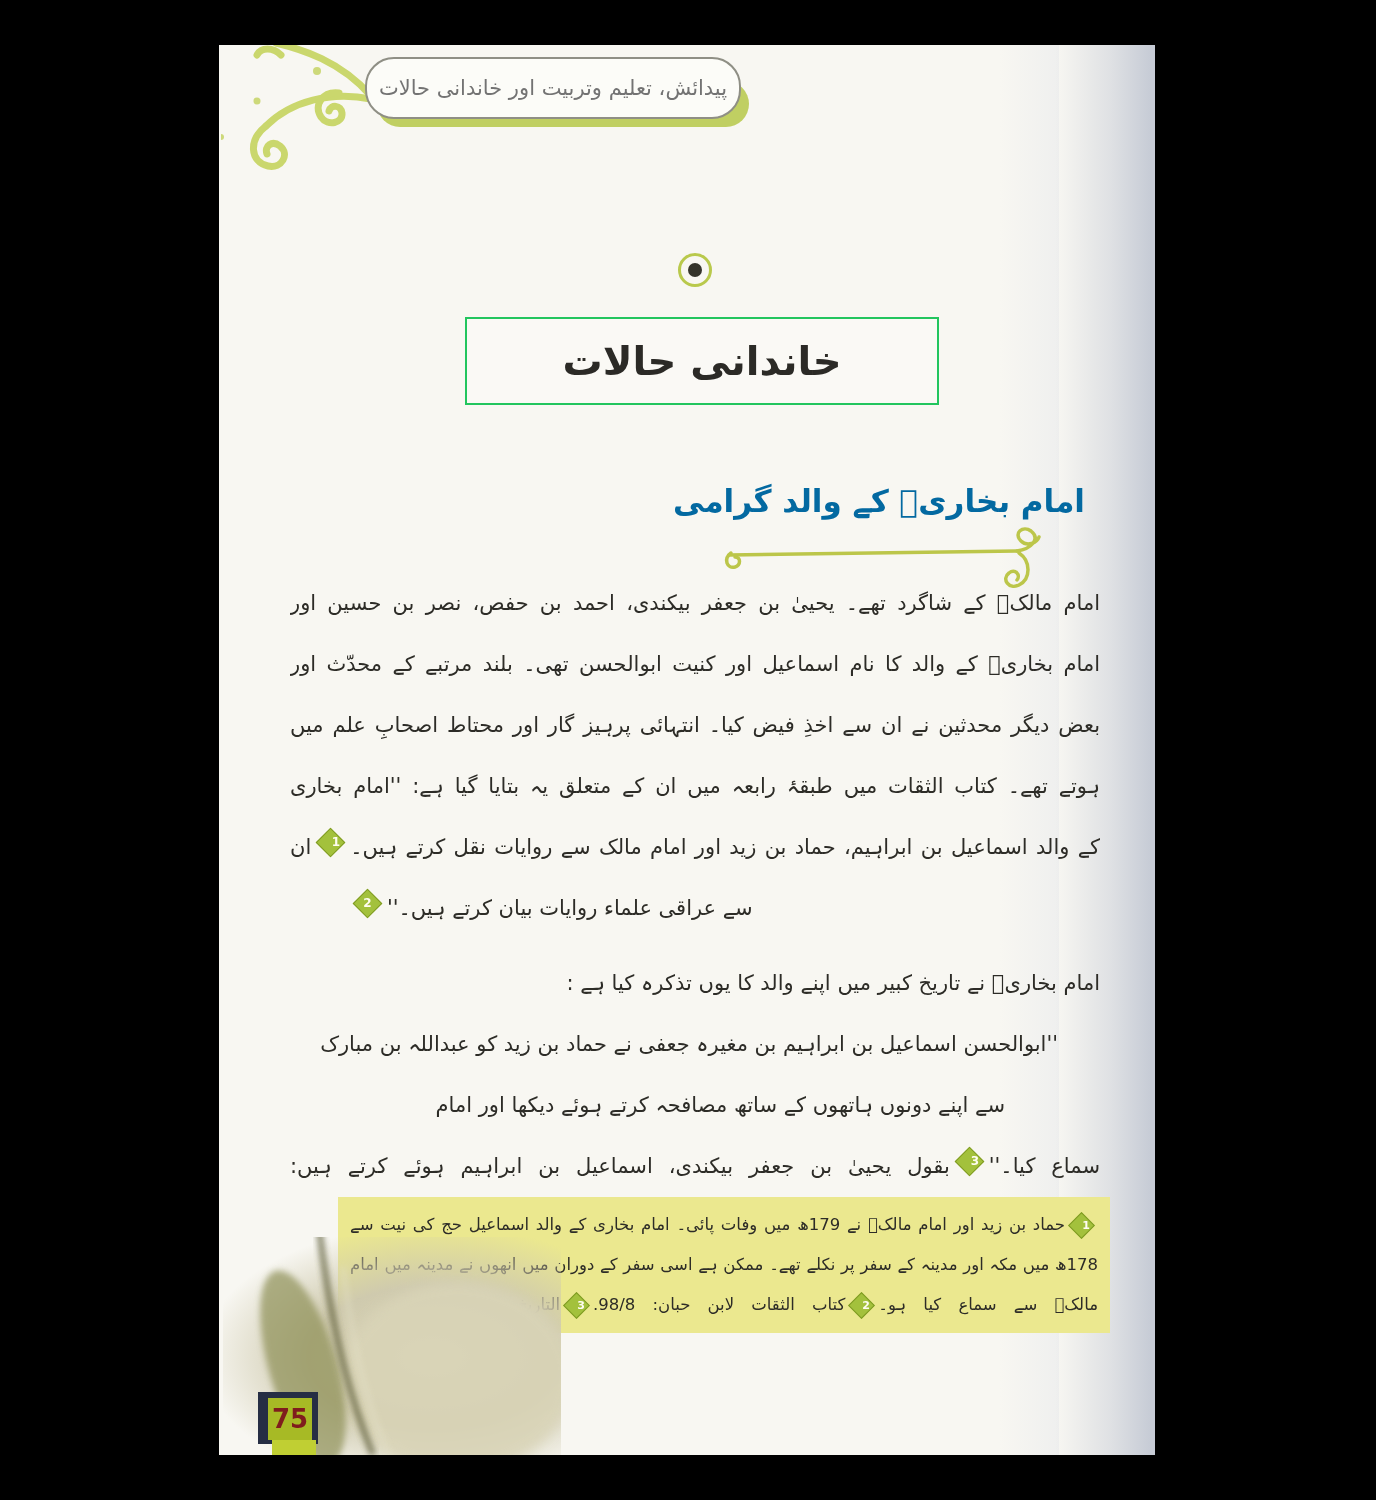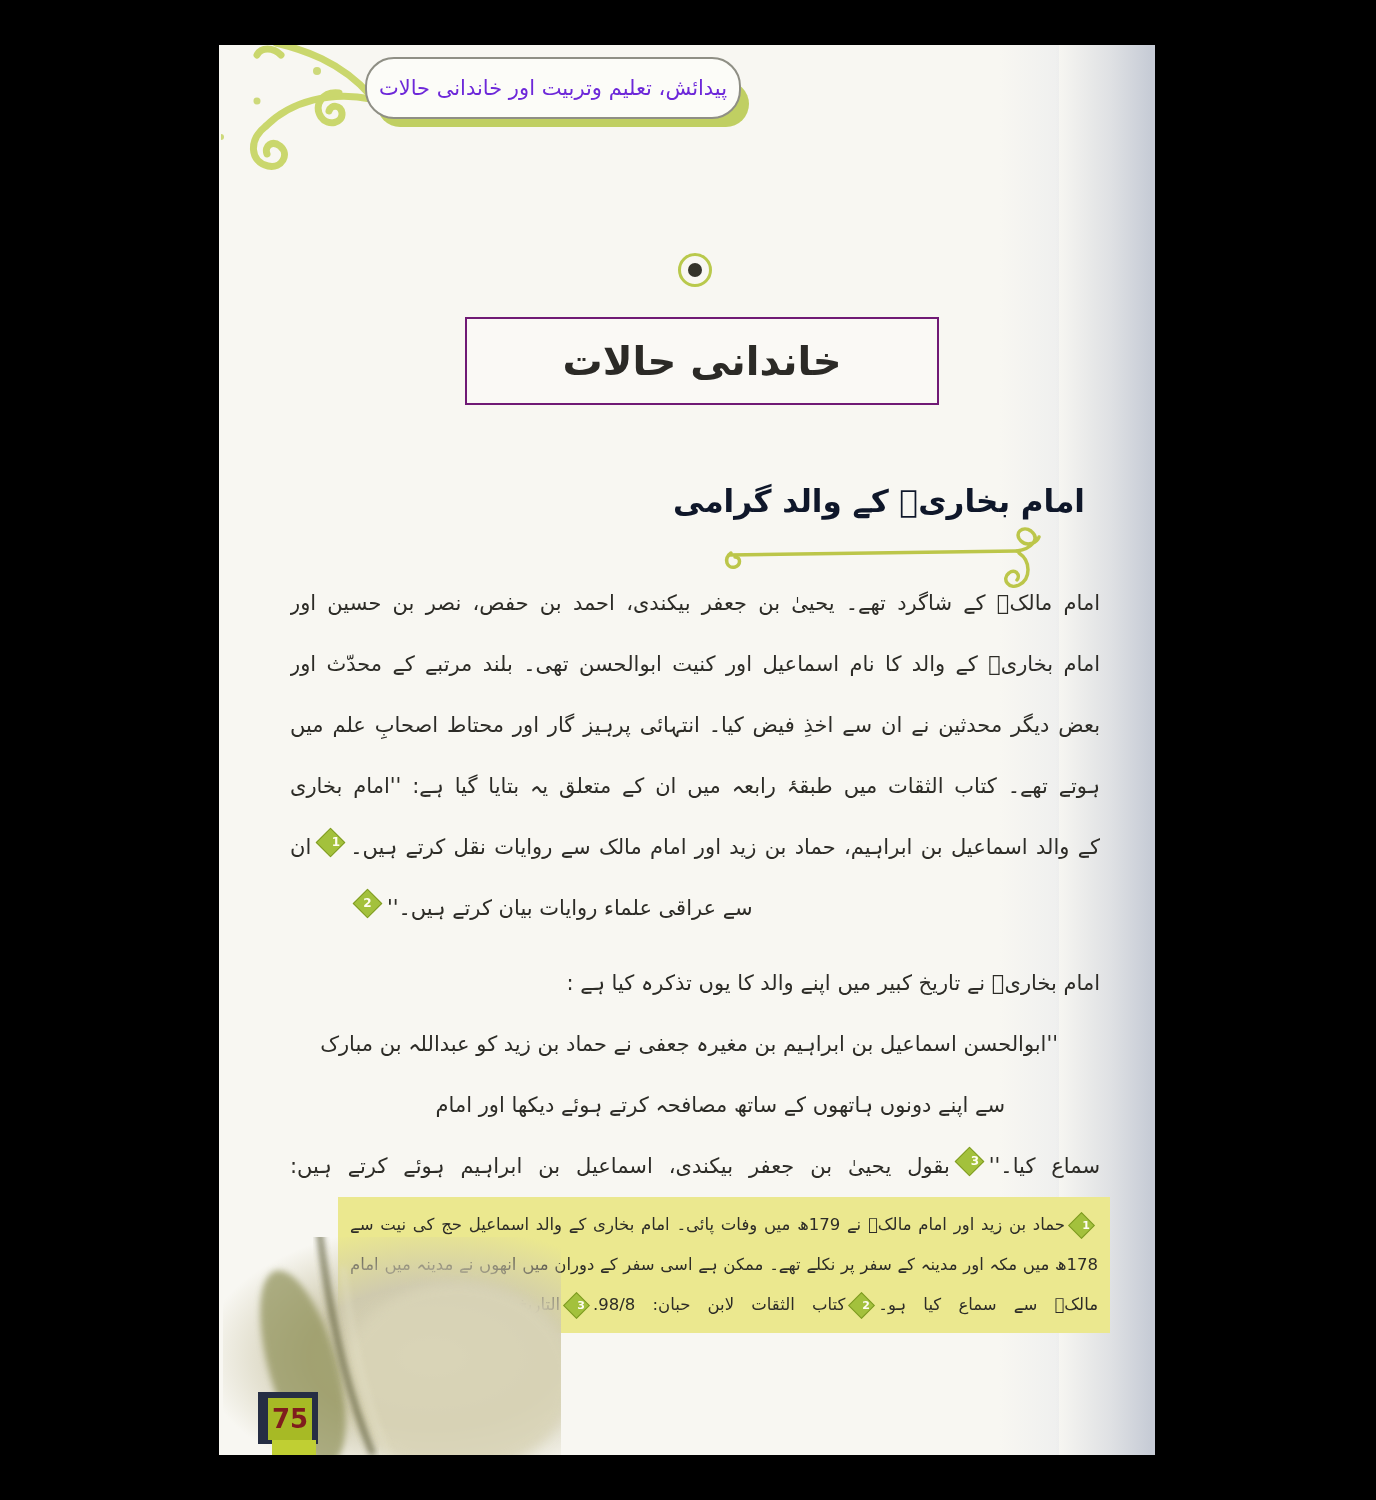--- a/index.html
+++ b/index.html
@@ -8,34 +8,34 @@
   .page{position:absolute;left:219px;top:45px;width:936px;height:1410px;background:#f8f7f2;overflow:hidden;}
   .edge-shade{position:absolute;right:0;top:0;bottom:0;width:100px;
       background:linear-gradient(to right, rgba(203,207,216,0) 0%, rgba(203,207,216,.55) 55%, #c7ccd6 95%);}
   .edge-shade2{position:absolute;right:96px;top:0;bottom:0;width:60px;
       background:linear-gradient(to right, rgba(222,225,232,0), rgba(222,225,232,.35));}
 
   
   .hdr-green{position:absolute;left:158px;top:36px;width:372px;height:46px;border-radius:23px;background:#c0cf62;}
   .hdr-pill{position:absolute;left:146px;top:12px;width:372px;height:58px;border-radius:29px;
       background:#fcfcf8;border:2px solid #8f8f85;display:flex;align-items:center;justify-content:center;}
-  .hdr-pill span{font-size:21px;color:#6d28d9;direction:rtl;}
+  .hdr-pill span{font-size:21px;color:#737373;direction:rtl;}
 
   
   .bullet{position:absolute;left:459px;top:208px;width:34px;height:34px;border:3px solid #b9c94c;
       border-radius:50%;box-sizing:border-box;display:flex;align-items:center;justify-content:center;}
   .bullet .dot{width:14px;height:14px;border-radius:50%;background:#35342b;}
 
   
-  .title-box{position:absolute;left:246px;top:272px;width:470px;height:84px;border:2px solid #701a75;
+  .title-box{position:absolute;left:246px;top:272px;width:470px;height:84px;border:2px solid #22c55e;
       background:#faf9f5;display:flex;align-items:center;justify-content:center;text-align:right;}
   .title-box span{font-size:40px;font-weight:700;color:#2b2a26;direction:rtl;}
 
   
-  .sec-head{position:absolute;right:70px;top:438px;direction:rtl;font-size:31px;font-weight:700;color:#0f172a;}
+  .sec-head{position:absolute;right:70px;top:438px;direction:rtl;font-size:31px;font-weight:700;color:#0369a1;}
   .underline-svg{position:absolute;left:498px;top:470px;}
 
   
   .body-col{position:absolute;left:71px;top:528px;width:810px;direction:rtl;color:#2d2c27;}
   .line{height:61px;line-height:61px;font-size:21px;overflow:hidden;white-space:normal;}
   .j{text-align:justify;text-align-last:justify;}
   .r{}
   .short{text-align:left;padding-left:58px;}
   .ind2{padding-right:42px;}
   .ind3{padding-right:95px;padding-left:100px;}

